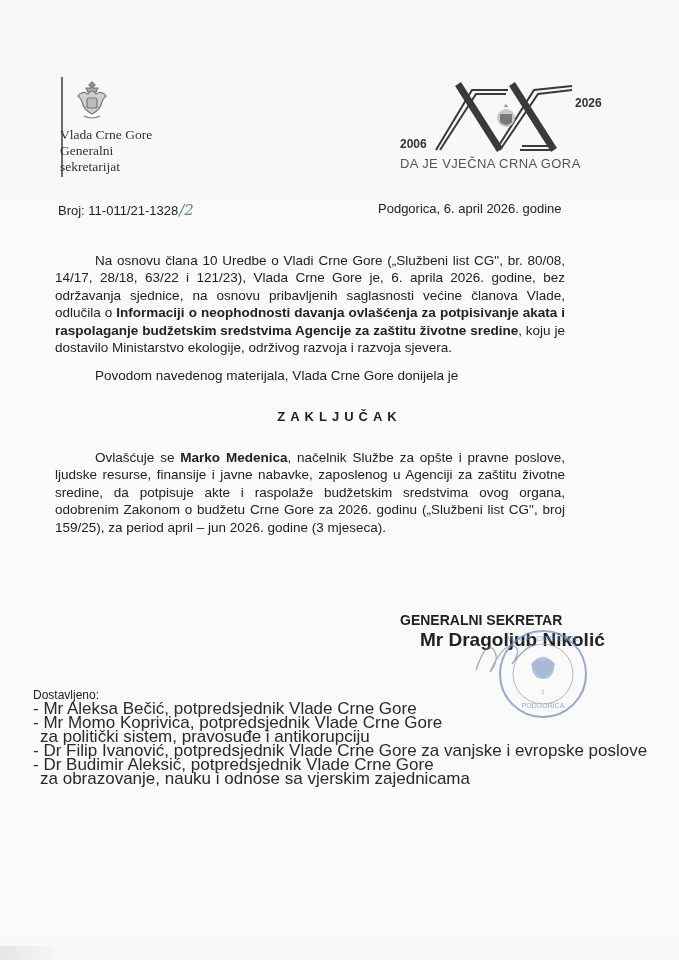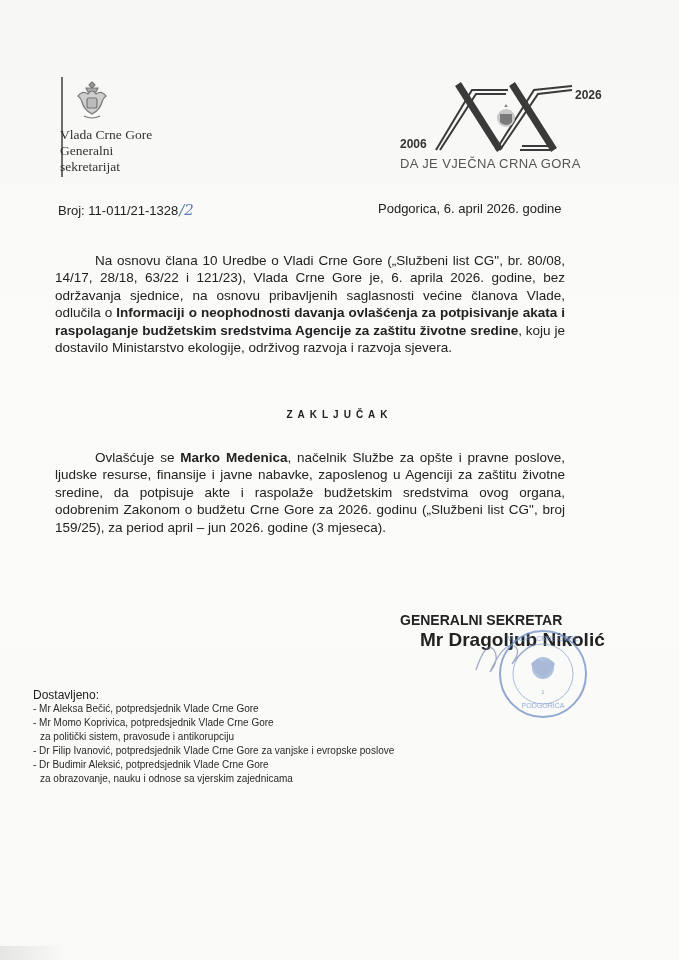--- a/index.html
+++ b/index.html
@@ -16,46 +16,46 @@
   .abs { position: absolute; }
 
   
   .vbar { left: 61px; top: 77px; width: 2px; height: 100px; background: #6d6d6d; }
   .coa { left: 72px; top: 78px; width: 40px; height: 46px; }
   .inst { left: 60px; top: 127px; font-family: "Liberation Serif", "DejaVu Serif", serif; font-size: 13.5px; line-height: 16px; color: #333; }
 
   
   .logo { left: 400px; top: 80px; width: 230px; height: 92px; }
   .logo .yr { position: absolute; font-weight: bold; font-size: 12px; color: #333; }
-  .logo .yr-right { left: 175px; top: 8px; }
+  .logo .yr-right { left: 175px; top: 16px; }
   .logo .yr-left { left: 0px; top: 57px; }
   .logo .motto { position: absolute; left: 0; top: 76px; font-size: 13px; letter-spacing: 0.4px; color: #555; white-space: nowrap; }
 
   
   .ref { left: 58px; top: 201px; font-size: 13px; color: #222; }
   .ref .hand { color: #5c7fb0; font-family: "DejaVu Serif", serif; font-style: italic; font-size: 15px; margin-left: 1px; }
   .date { left: 378px; top: 201px; font-size: 13px; color: #222; }
 
   
   .body-text { left: 55px; width: 510px; font-size: 13.5px; line-height: 17.4px; text-align: justify; color: #222; }
   .p1 { top: 252px; text-indent: 40px; }
   .p2 { top: 367px; text-indent: 40px; }
-  .title { left: 0; width: 679px; top: 409px; text-align: center; font-weight: bold; font-size: 10px; letter-spacing: 5px; color: #222; }
+  .title { left: 0; width: 679px; top: 409px; text-align: center; font-weight: bold; font-size: 13px; letter-spacing: 5px; color: #222; }
   .p3 { top: 449px; text-indent: 40px; }
   b { font-weight: bold; }
 
   
   .sig-title { left: 400px; top: 612px; font-weight: bold; font-size: 14px; color: #222; }
   .sig-name { left: 420px; top: 629px; font-weight: bold; font-size: 19px; color: #222; }
   .stamp { left: 497px; top: 628px; width: 92px; height: 92px; opacity: 0.75; }
   .signature { left: 470px; top: 630px; width: 70px; height: 50px; opacity: 0.55; }
 
   
   .dist-h { left: 33px; top: 688px; font-weight: normal; font-size: 12px; color: #222; }
-  .dist { left: 33px; top: 702px; font-size: 10px; line-height: 13.9px; color: #2a2a2a; }
+  .dist { left: 33px; top: 702px; font-size: 17px; line-height: 13.9px; color: #2a2a2a; }
   .dist .item { white-space: nowrap; }
   .dist .sub { padding-left: 7px; white-space: nowrap; }
 
   .scan-shadow { left: 0; bottom: 0; width: 60px; height: 14px; background: linear-gradient(90deg,#d8d8d8,#f0f0f0 80%,transparent); opacity: 0.6; }
 </style>
 </head>
 <body>
 
 <div class="page">
 
@@ -101,20 +101,21 @@
   </div>
 
   <div class="abs ref">
     <span>Broj: 11-011/21-1328</span><span class="hand">/2</span>
   </div>
   <div class="abs date">Podgorica, 6. april 2026. godine</div>
 
   <div class="abs body-text p1">
     <span>Na osnovu člana 10 Uredbe o Vladi Crne Gore („Službeni list CG", br. 80/08, 14/17, 28/18, 63/22 i 121/23), Vlada Crne Gore je, 6. aprila 2026. godine, bez održavanja sjednice, na osnovu pribavljenih saglasnosti većine članova Vlade, odlučila o </span><b>Informaciji o neophodnosti davanja ovlašćenja za potpisivanje akata i raspolaganje budžetskim sredstvima Agencije za zaštitu životne sredine</b><span>, koju je dostavilo Ministarstvo ekologije, održivog razvoja i razvoja sjevera.</span>
   </div>
+  <div class="abs body-text p2">Povodom navedenog materijala, Vlada Crne Gore donijela je</div>
   <div class="abs title">ZAKLJUČAK</div>
   <div class="abs body-text p3">
     <span>Ovlašćuje se </span><b>Marko Medenica</b><span>, načelnik Službe za opšte i pravne poslove, ljudske resurse, finansije i javne nabavke, zaposlenog u Agenciji za zaštitu životne sredine, da potpisuje akte i raspolaže budžetskim sredstvima ovog organa, odobrenim Zakonom o budžetu Crne Gore za 2026. godinu („Službeni list CG", broj 159/25), za period april – jun 2026. godine (3 mjeseca).</span>
   </div>
 
   <div class="abs sig-title">GENERALNI SEKRETAR</div>
   <div class="abs sig-name">Mr Dragoljub Nikolić</div>
   <svg class="abs signature" viewBox="0 0 70 50">
     <path d="M6 40 q10 -30 18 -20 q6 10 -4 22 q14 -30 24 -26 q8 4 -2 18 q14 -18 24 -20" fill="none" stroke="#5a6f9a" stroke-width="1.3"></path>
   </svg>

